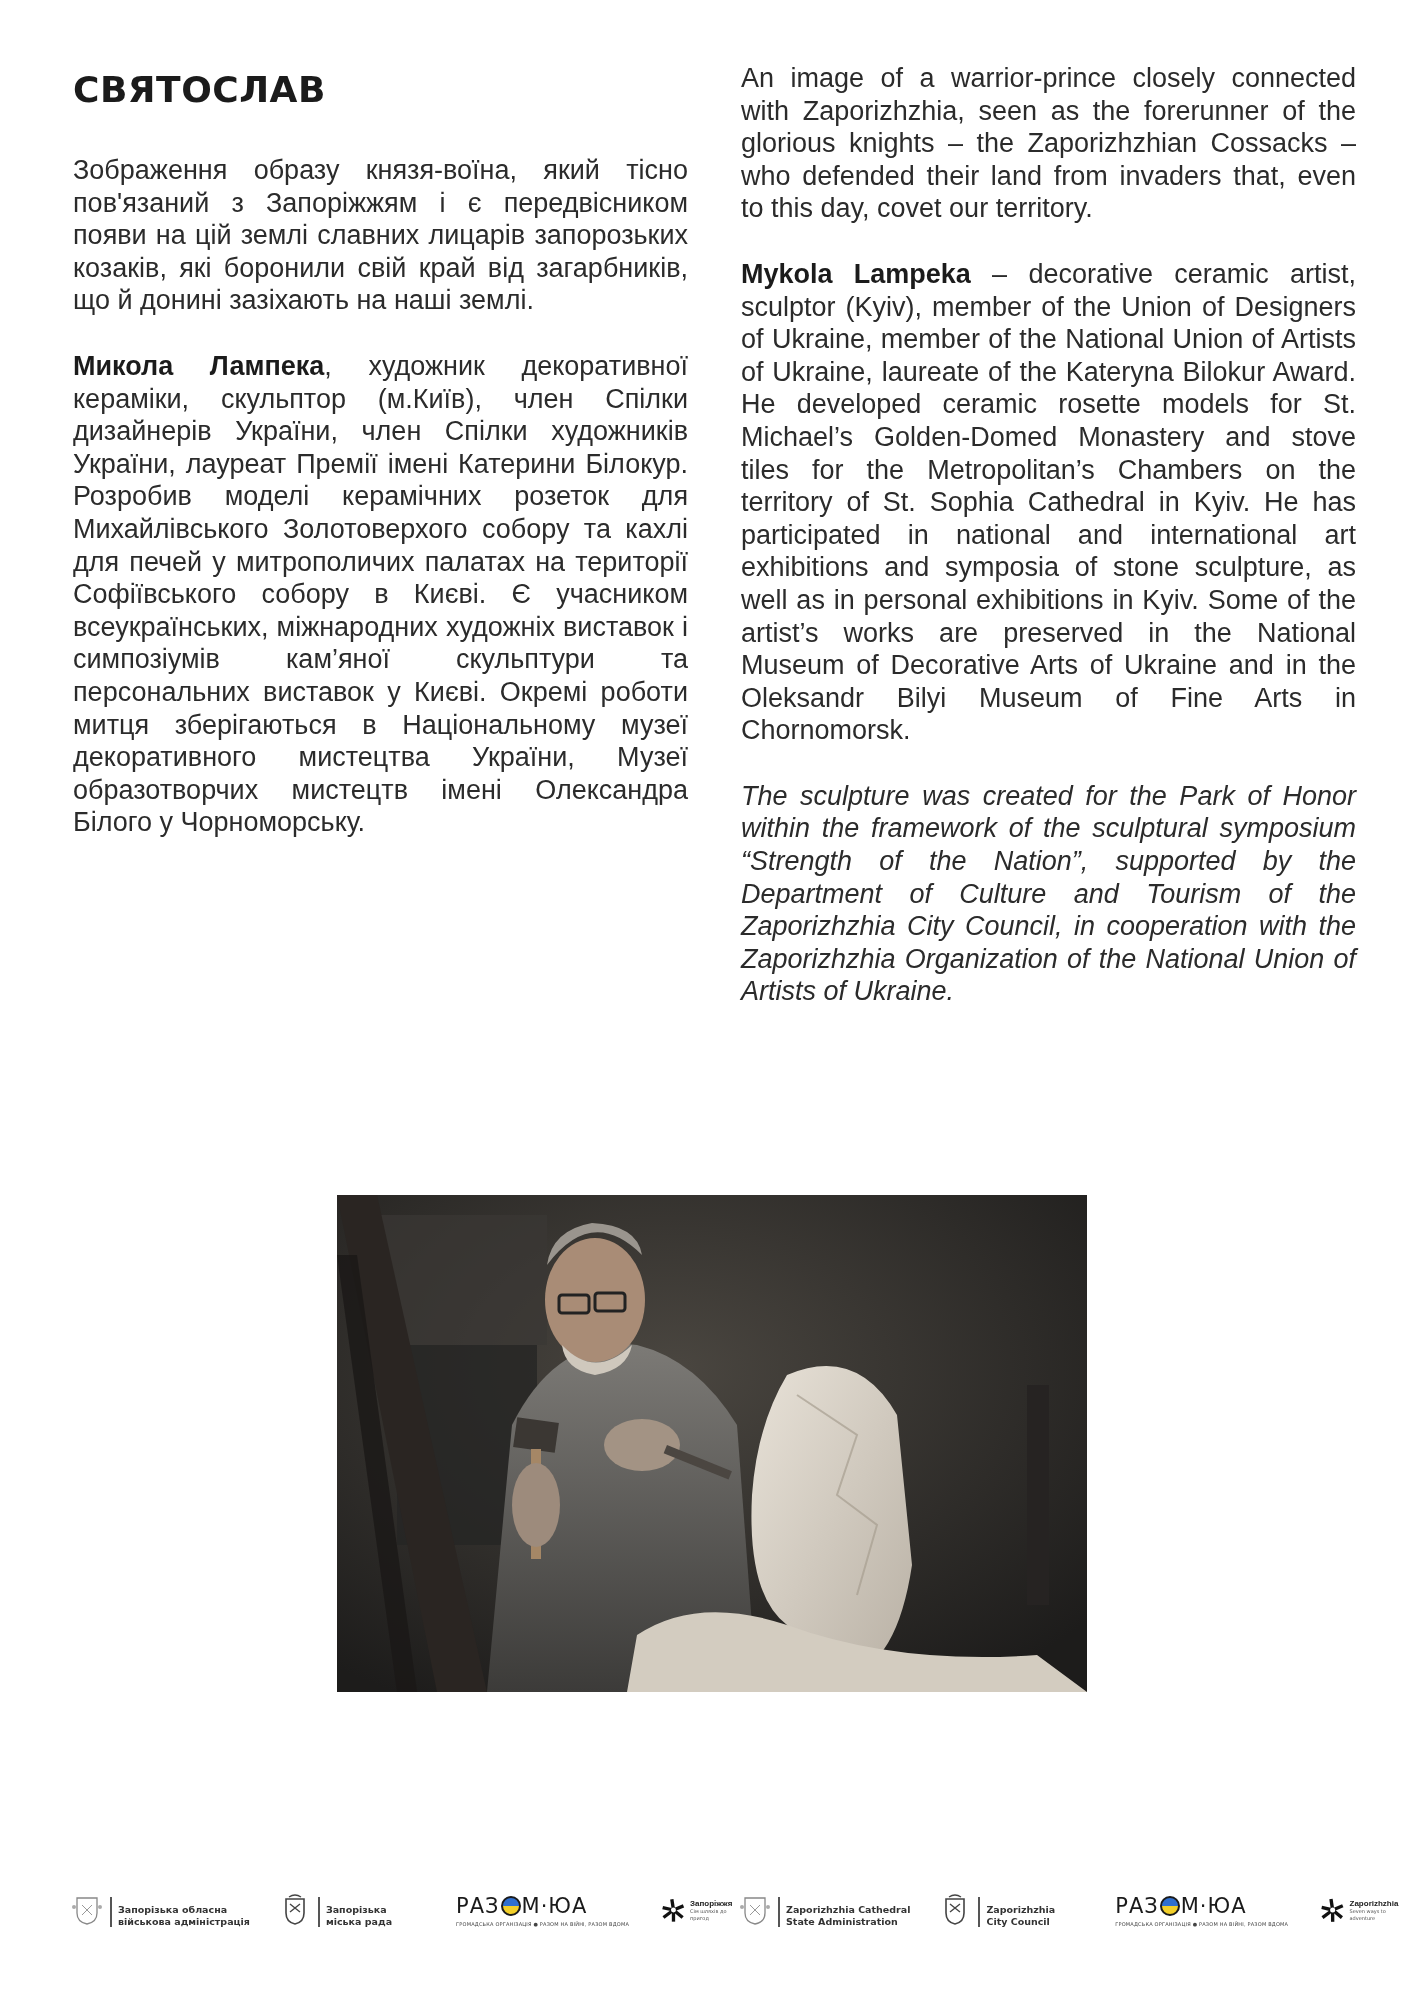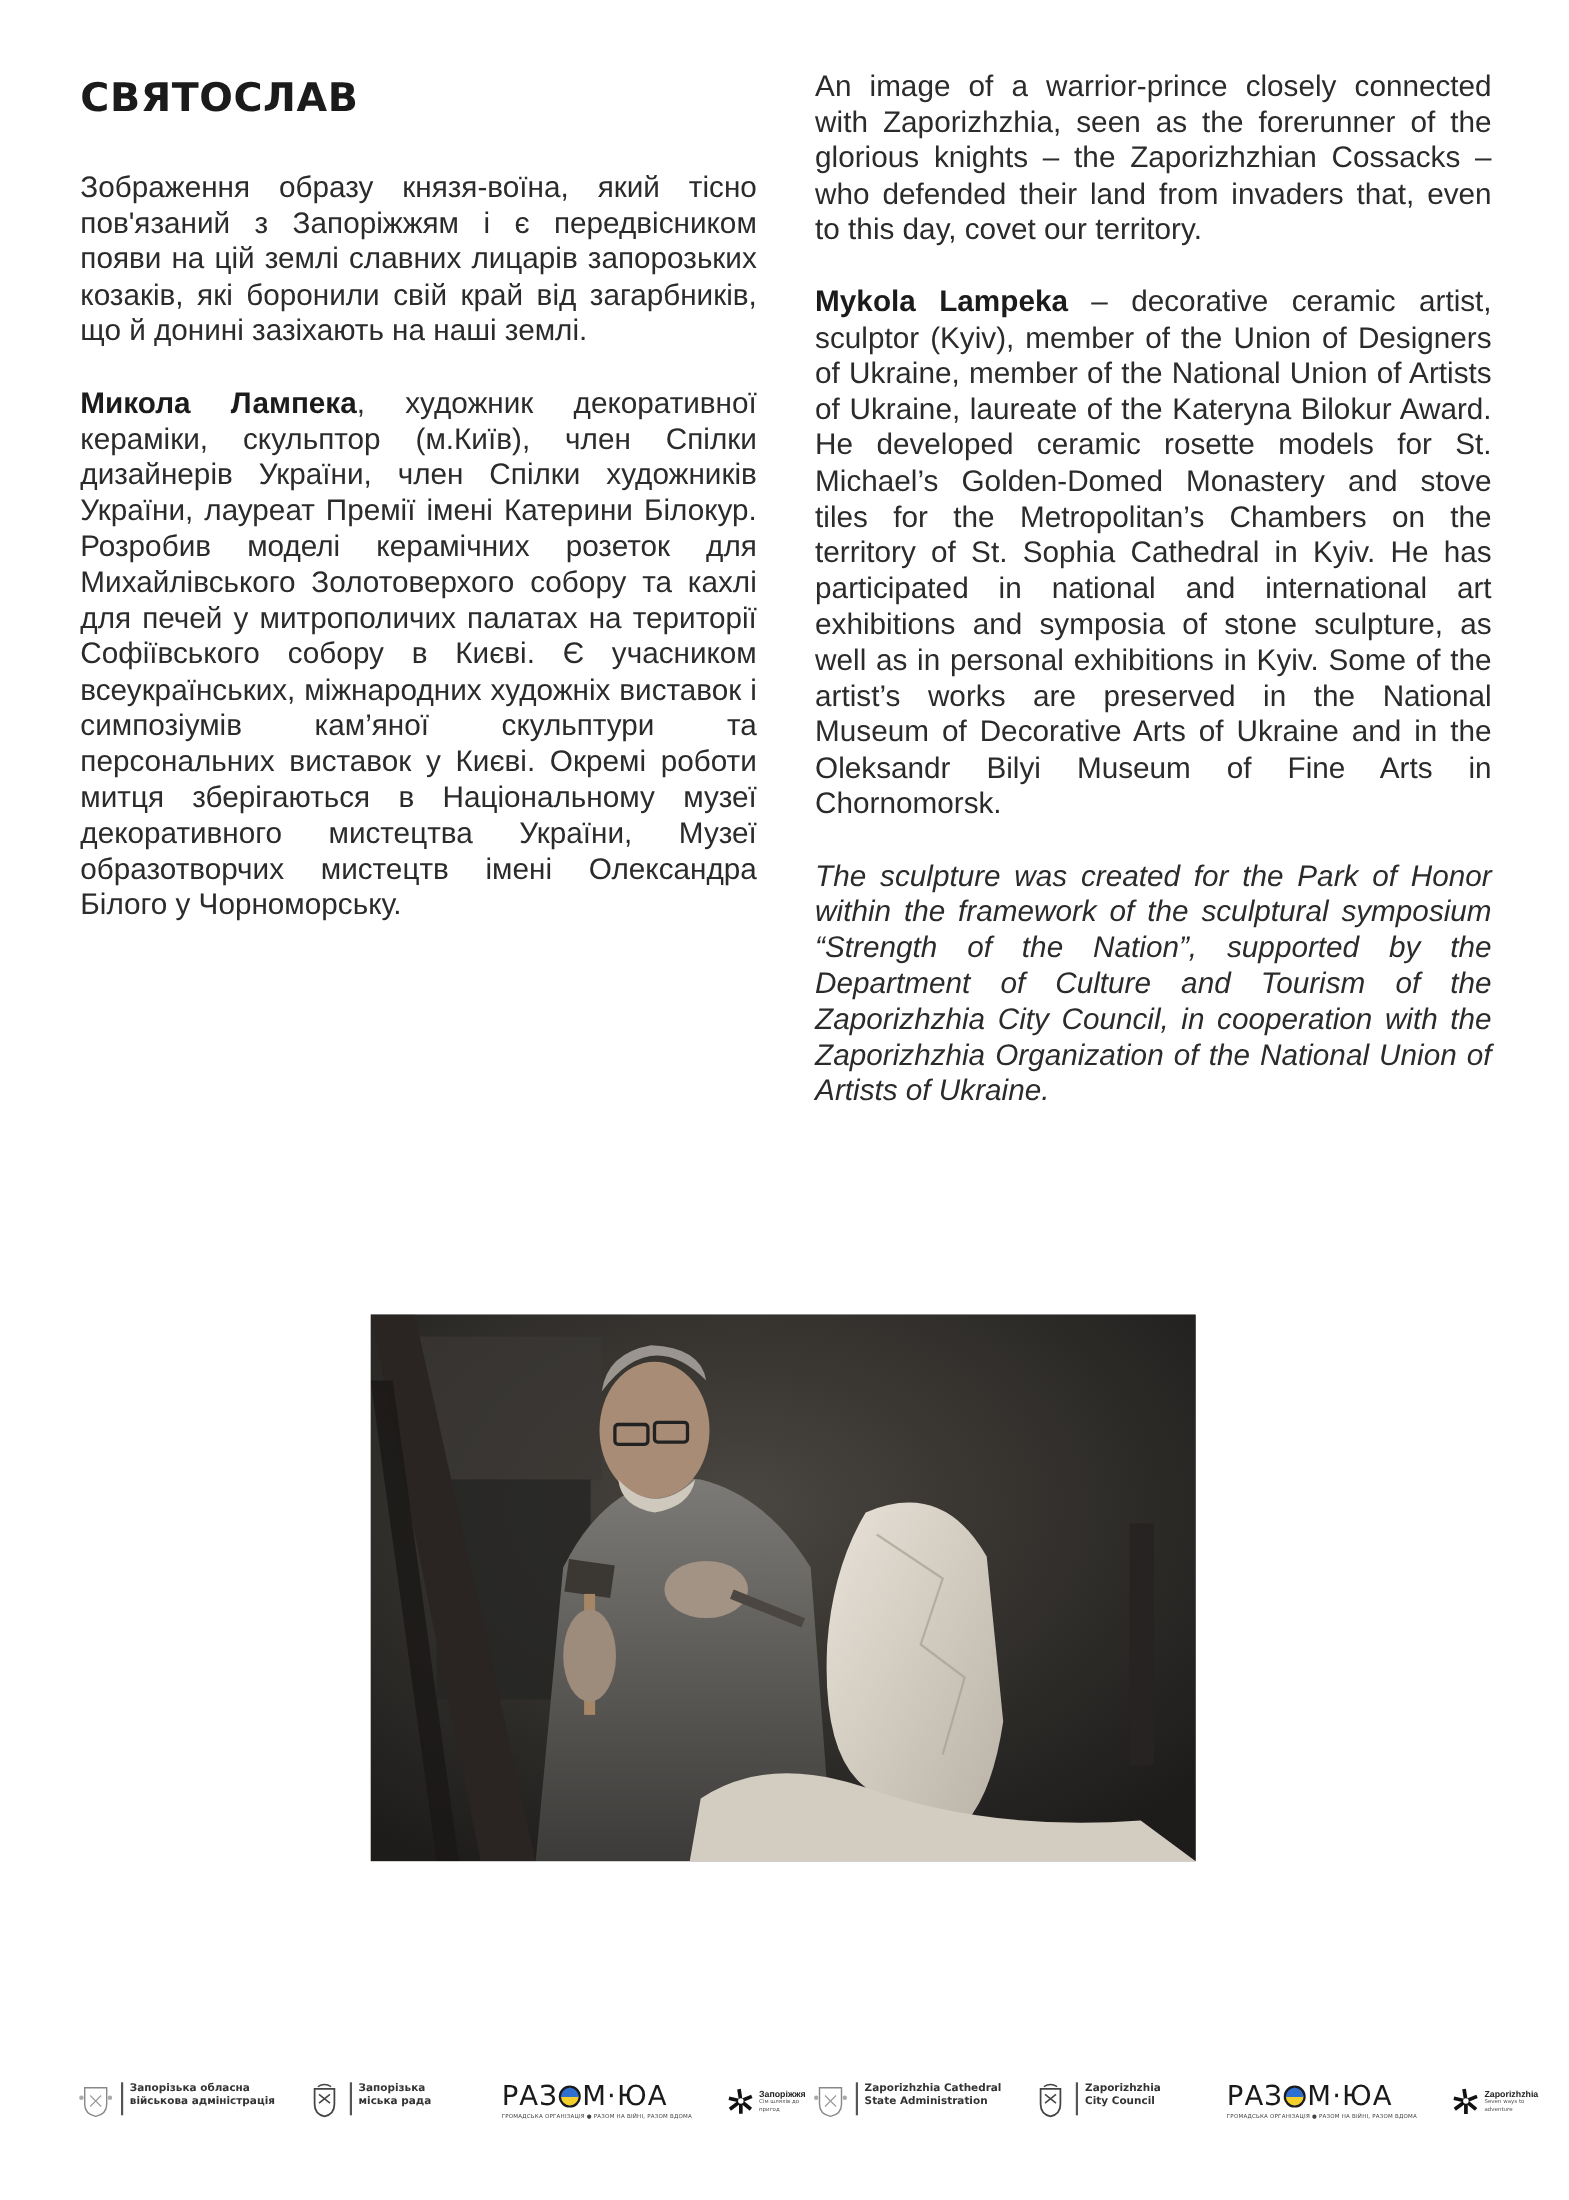--- a/index.html
+++ b/index.html
@@ -25,30 +25,30 @@
     position:absolute; left:337px; top:1195px; width:750px; height:497px;
     overflow:hidden; background:#2e2c2a;
   }
   .photo svg { display:block; width:100%; height:100%; }
 
   .logos {
     position:absolute; top:1888px; height:44px; display:flex; align-items:center;
   }
   .logos-uk { left:70px; width:620px; }
   .logos-en { left:738px; width:625px; }
-  .logo { display:flex; align-items:flex-start; margin-right:0; }
+  .logo { display:flex; align-items:flex-end; margin-right:0; }
   .crest { width:34px; height:34px; }
   .vbar { width:2px; height:30px; background:#555; margin:0 6px; }
   .logo-text {
     font-family:"DejaVu Sans", sans-serif; font-weight:bold; font-size:9.5px;
     line-height:11.5px; color:#333; white-space:nowrap;
   }
   .razom { display:flex; flex-direction:column; align-items:flex-start; }
   .razom-main {
-    font-family:"DejaVu Sans", sans-serif; font-size:25px; letter-spacing:1px;
+    font-family:"DejaVu Sans", sans-serif; font-size:21px; letter-spacing:1px;
     color:#1a1a1a; line-height:26px; display:flex; align-items:center;
   }
   .razom-o {
     display:inline-block; width:20px; height:20px; border-radius:50%;
     border:2.5px solid #1a1a1a; box-sizing:border-box;
     background:linear-gradient(#2f6fd0 50%, #f2cf2a 50%); margin:0 1px;
   }
   .razom-sub {
     font-family:"DejaVu Sans", sans-serif; font-size:5px; color:#444;
     letter-spacing:0.2px; white-space:nowrap; margin-top:2px;

